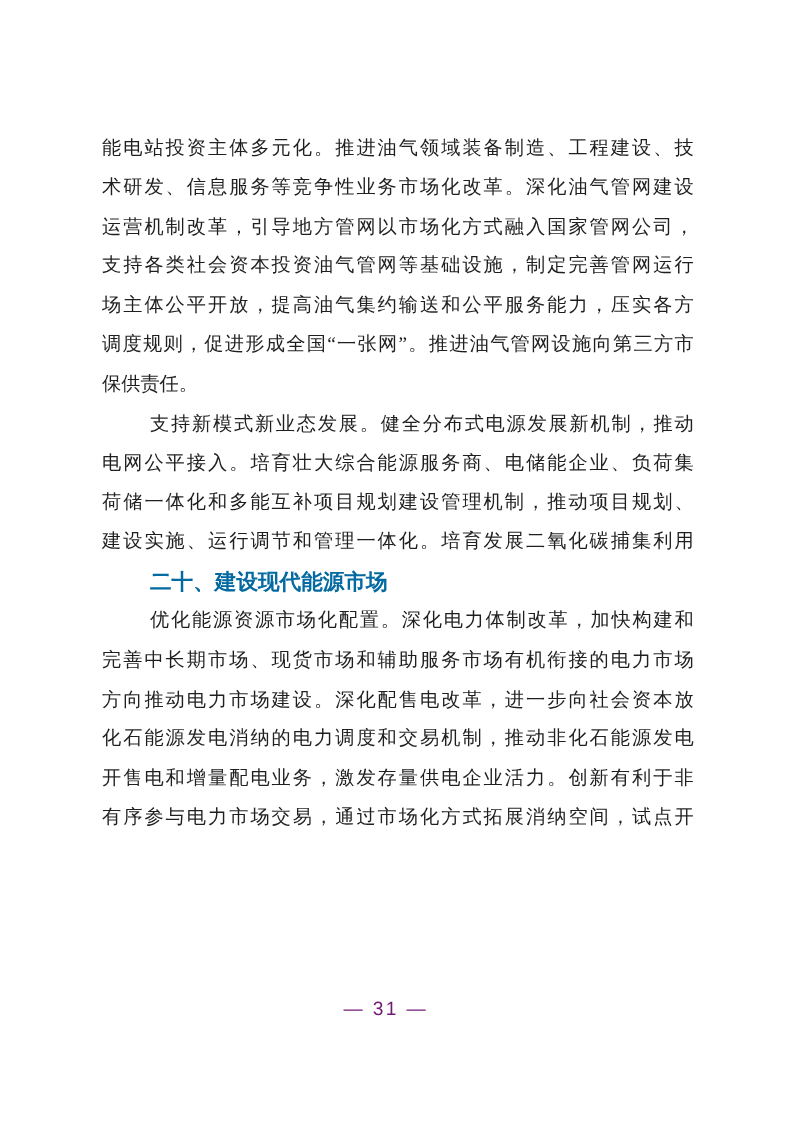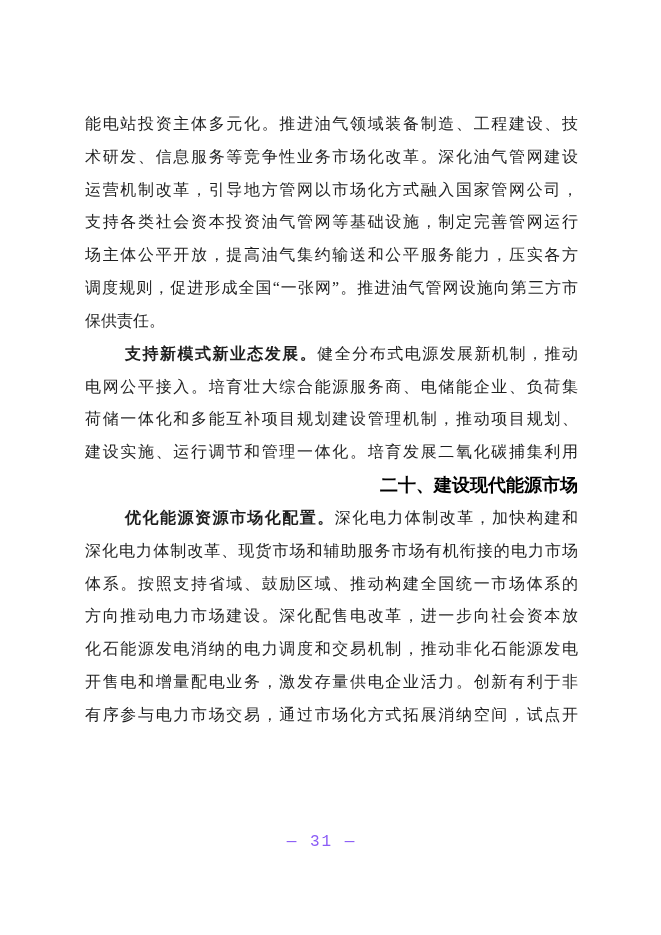--- a/index.html
+++ b/index.html
@@ -39,57 +39,55 @@
     text-indent: 40px;
   }
   .line.body {
     font-family: "Liberation Serif", serif;
     font-weight: 400;
   }
   .line.heading {
     font-family: "Liberation Sans", sans-serif;
     font-weight: 700;
     font-size: 18px;
-    color: #000000;
-    text-align: right;
+    color: #0369a1;
   }
   .lead {
-    font-weight: 700;
+    font-weight: 400;
   }
   .page-number {
     position: absolute;
     left: 0;
     top: 833px;
     width: 100%;
     text-align: center;
-    font-family: Liberation Mono, monospace;
+    font-family: Liberation Sans, sans-serif;
     font-size: 16px;
     letter-spacing: 2px;
-    color: #8b5cf6;
+    color: #701a75;
   }
 </style>
 </head>
 <body>
 
 <div class="page">
   <div class="text-block" id="text-block">
       <div class="line body justify">能电站投资主体多元化。推进油气领域装备制造、工程建设、技</div>
       <div class="line body justify">术研发、信息服务等竞争性业务市场化改革。深化油气管网建设</div>
       <div class="line body justify">运营机制改革，引导地方管网以市场化方式融入国家管网公司，</div>
       <div class="line body justify">支持各类社会资本投资油气管网等基础设施，制定完善管网运行</div>
       <div class="line body justify">场主体公平开放，提高油气集约输送和公平服务能力，压实各方</div>
       <div class="line body justify">调度规则，促进形成全国“一张网”。推进油气管网设施向第三方市</div>
       <div class="line body">保供责任。</div>
       <div class="line body indent justify"><span class="lead">支持新模式新业态发展。</span>健全分布式电源发展新机制，推动</div>
       <div class="line body justify">电网公平接入。培育壮大综合能源服务商、电储能企业、负荷集</div>
       <div class="line body justify">荷储一体化和多能互补项目规划建设管理机制，推动项目规划、</div>
       <div class="line body justify">建设实施、运行调节和管理一体化。培育发展二氧化碳捕集利用</div>
       <div class="line heading indent">二十、建设现代能源市场</div>
       <div class="line body indent justify"><span class="lead">优化能源资源市场化配置。</span>深化电力体制改革，加快构建和</div>
-      <div class="line body justify">深化电力体制改革、现货市场和辅助服务市场有机衔接的电力市场</div>
-      <div class="line body justify">体系。按照支持省域、鼓励区域、推动构建全国统一市场体系的</div>
+      <div class="line body justify">完善中长期市场、现货市场和辅助服务市场有机衔接的电力市场</div>
       <div class="line body justify">方向推动电力市场建设。深化配售电改革，进一步向社会资本放</div>
       <div class="line body justify">化石能源发电消纳的电力调度和交易机制，推动非化石能源发电</div>
       <div class="line body justify">开售电和增量配电业务，激发存量供电企业活力。创新有利于非</div>
       <div class="line body justify">有序参与电力市场交易，通过市场化方式拓展消纳空间，试点开</div>
     </div>
   <div class="page-number">— 31 —</div>
 </div>
 
 </body></html>

